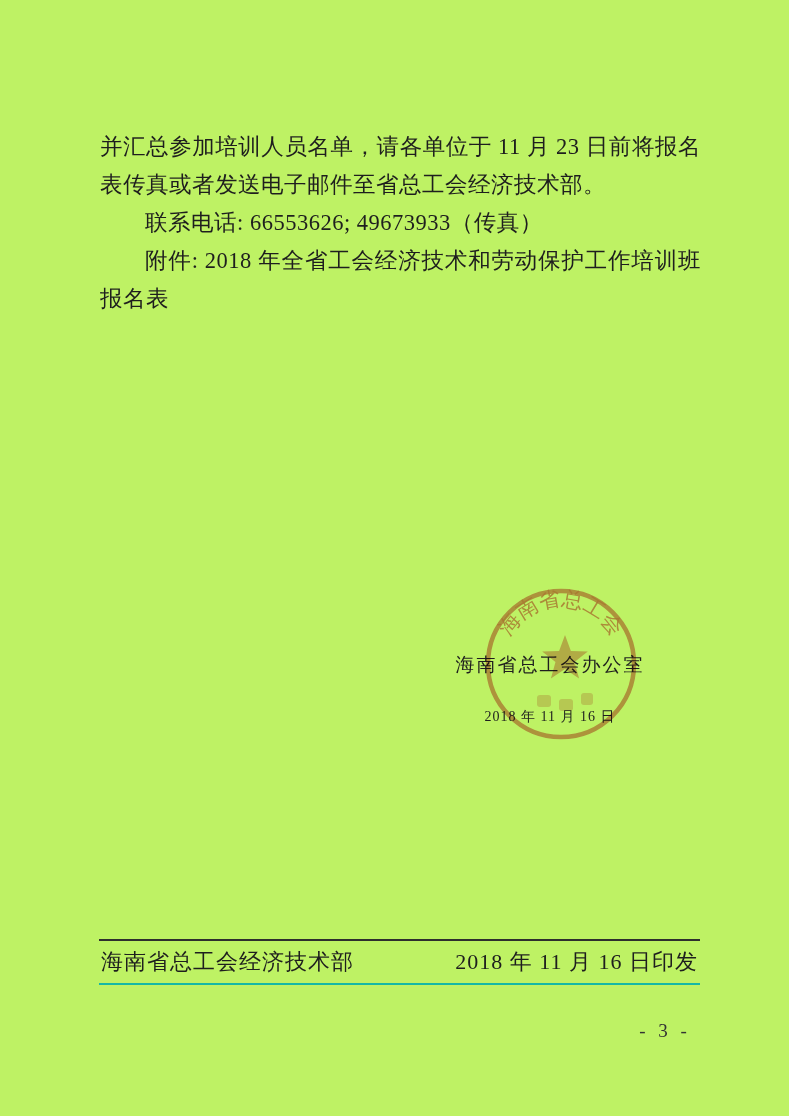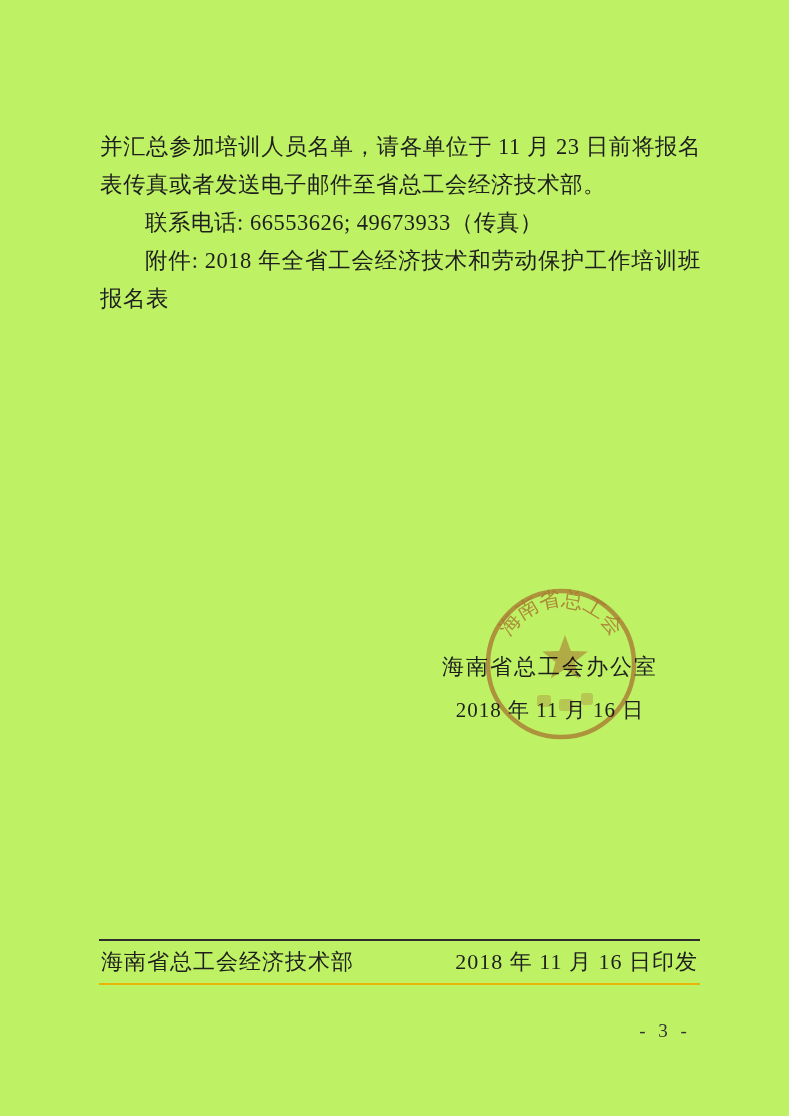--- a/index.html
+++ b/index.html
@@ -19,39 +19,39 @@
     letter-spacing:0.5px;
   }
   .content p { margin:0; }
   .content p.indent { text-indent:2em; }
 
   .signature {
     position:absolute;
     left:400px; top:652px; width:300px;
     text-align:center;
   }
-  .signature .org  { font-size:22px; letter-spacing:2px; }
-  .signature .date { font-size:21px; margin-top:14px; letter-spacing:1px; }
+  .signature .org  { font-size:19px; letter-spacing:2px; }
+  .signature .date { font-size:14px; margin-top:30px; letter-spacing:1px; }
 
   .seal {
     position:absolute;
     left:479px; top:582px;
     width:164px; height:164px;
     mix-blend-mode:multiply;
     opacity:0.85;
     filter:blur(0.4px);
     pointer-events:none;
   }
 
   .footer {
     position:absolute;
     left:99px; top:939px; width:601px; height:46px;
     box-sizing:border-box;
     border-top:2px solid #2e2e2e;
-    border-bottom:2px solid #eab308;
+    border-bottom:2px solid #14b8a6;
     display:flex; justify-content:space-between; align-items:center;
     font-size:22px; letter-spacing:1px;
     padding:0 2px;
   }
 
   .pageno {
     position:absolute;
     left:615px; top:1020px; width:100px;
     text-align:center;
     font-size:19px; letter-spacing:4px;

